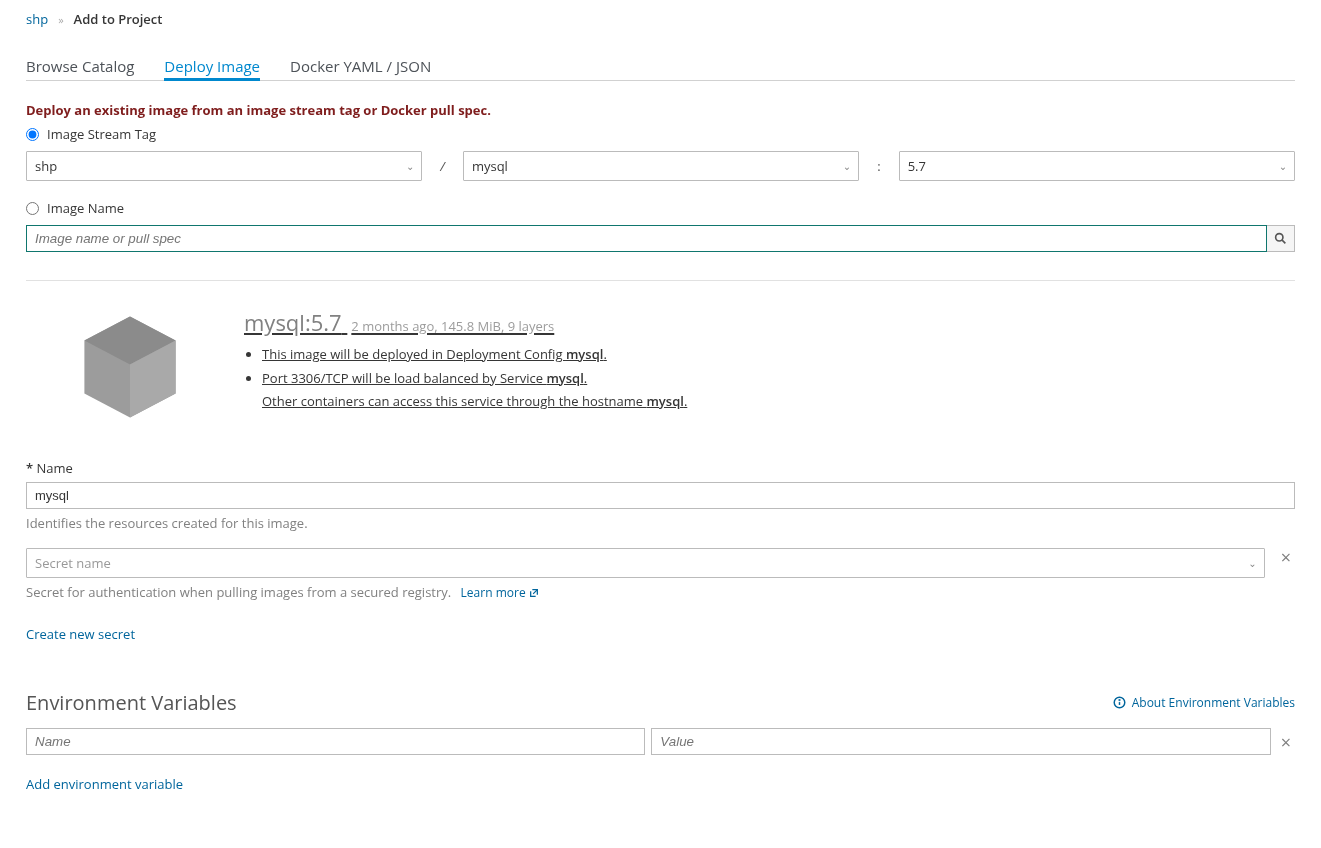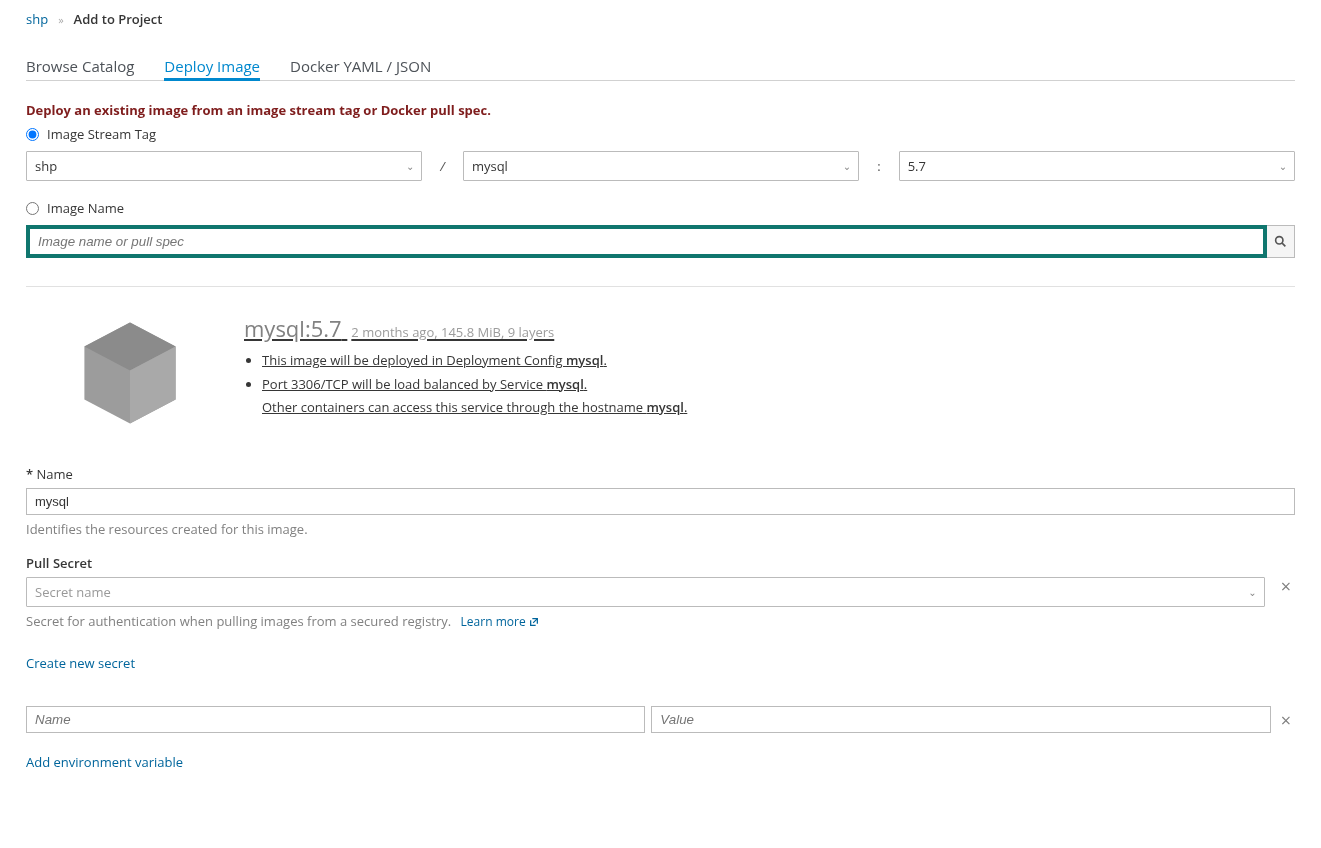--- a/index.html
+++ b/index.html
@@ -59,21 +59,21 @@
   position: absolute; right: 8px; top: 50%; transform: translateY(-50%);
   color: #888; pointer-events: none; font-size: 10px;
 }
 .sep-slash { padding: 0 18px; color: #555; font-style: italic; }
 .sep-colon { padding: 0 18px; color: #555; }
 
 
 .img-name-row { display: flex; margin-top: 6px; }
 .img-name-row input {
   flex: 1;
-  border: 4px solid #0f766e;
+  border: 1px solid #0f766e;
   padding: 5px 8px;
   font-style: italic;
   color: #999;
   background: #fff;
 }
 .img-name-row .search-btn {
   width: 28px;
   border: 1px solid #bbb;
   border-left: none;
   background: #f5f5f5;
@@ -228,23 +228,20 @@
   <div class="field">
     <label class="field-label">
       <span class="req">* </span><span>Name</span>
     </label>
     <input type="text" value="mysql" style="">
     <p class="help">Identifies the resources created for this image.</p>
   </div>
 
   
   <div class="field">
-    <label class="field-label">
-      <span class="req">Pull Secret</span>
-    </label>
     <div class="pull-secret-row">
       <div class="select-wrap">
         <div class="select-box">Secret name</div>
         <span class="caret-icon">⌄</span>
       </div>
       <span class="clear-x">
         <span>×</span>
       </span>
     </div>
     <p class="help">
@@ -255,20 +252,31 @@
           <path d="M4 2h6v6"></path>
             <path d="M10 2L5 7"></path>
             <path d="M8 10H2V4"></path>
         </svg>
       </a>
     </p>
     <a href="#" class="link-action">Create new secret</a>
   </div>
 
   
+  <div class="section-head">
+    <h3>Environment Variables</h3>
+    <a href="#" class="about-link">
+      <svg viewBox="0 0 16 16">
+        <circle cx="8" cy="8" r="6.5"></circle>
+        <circle cx="8" cy="5" r="0.5" fill="#00659c"></circle>
+        <line x1="8" y1="7.5" x2="8" y2="11"></line>
+      </svg>
+      <span>About Environment Variables</span>
+    </a>
+  </div>
   <div class="env-row">
     <input type="text" placeholder="Name" style="">
     <input type="text" placeholder="Value" style="">
     <span class="clear-x">
       <span>×</span>
     </span>
   </div>
   <a href="#" class="link-action">Add environment variable</a>
 
 </div>

